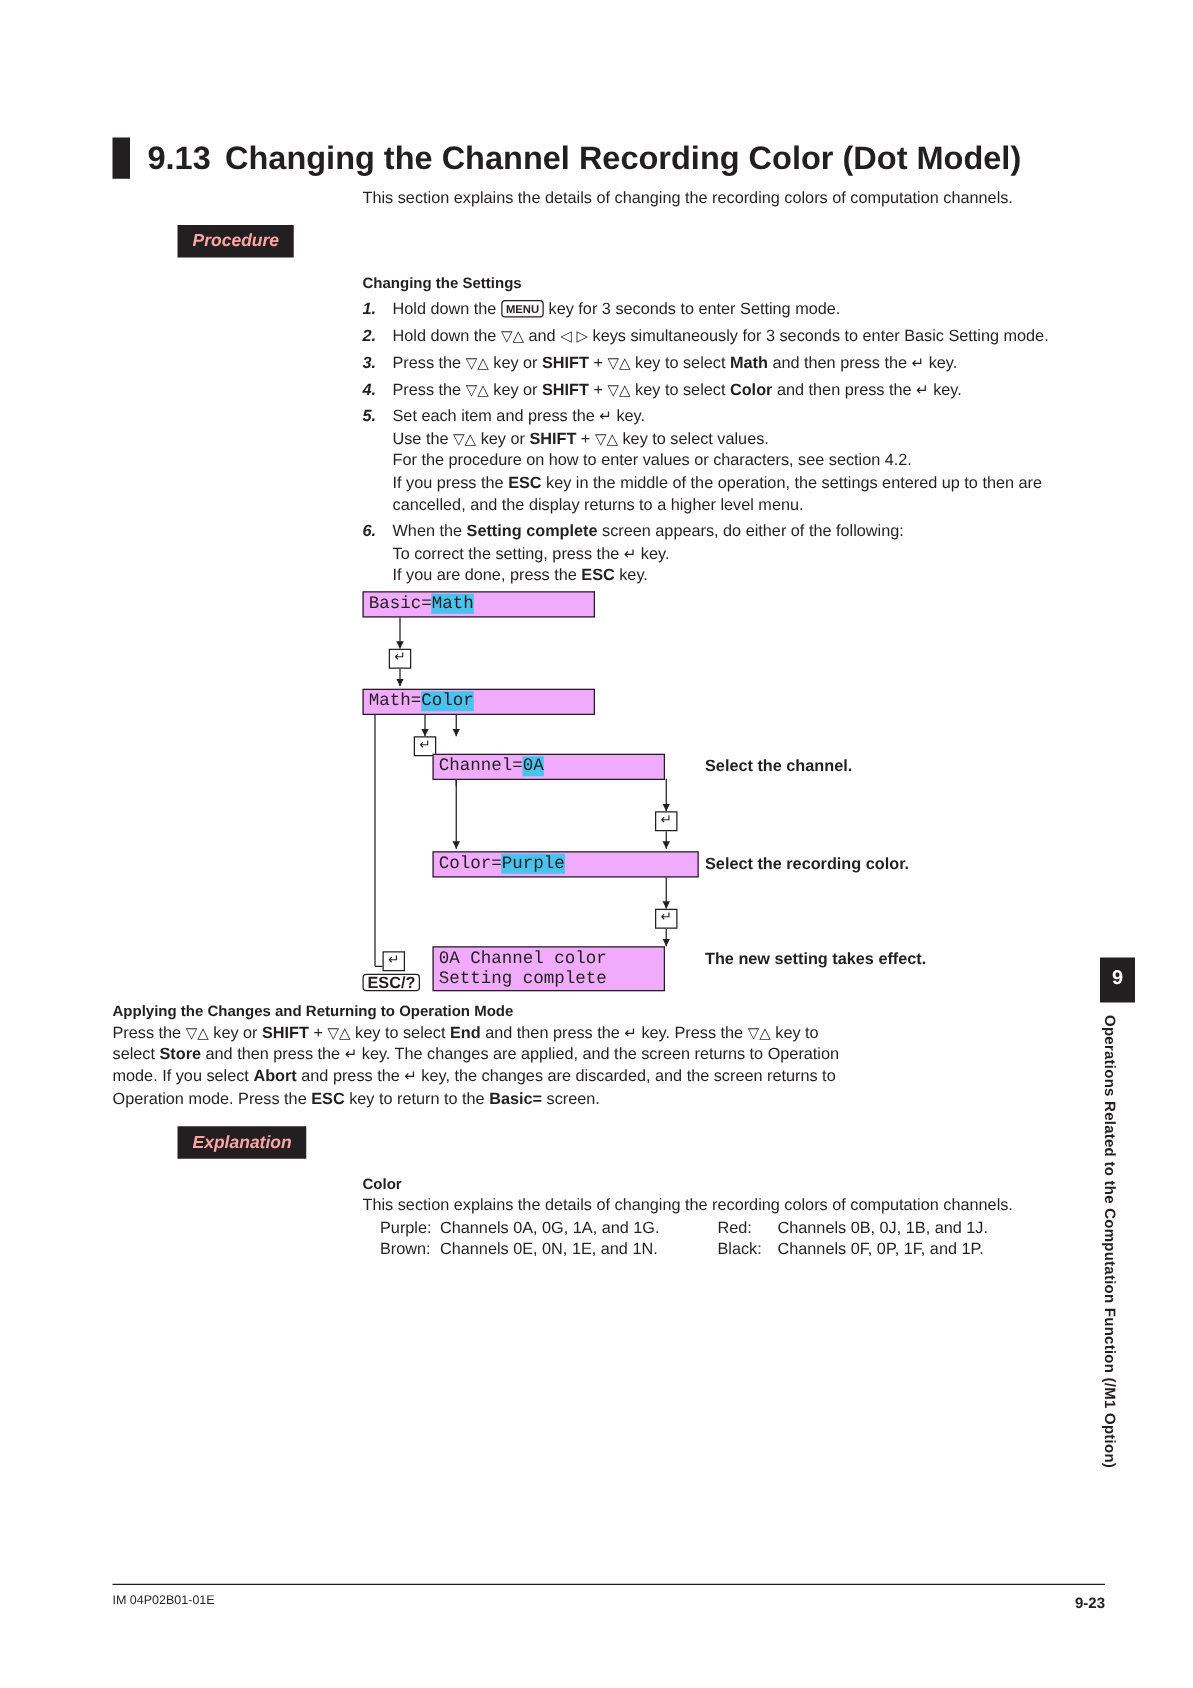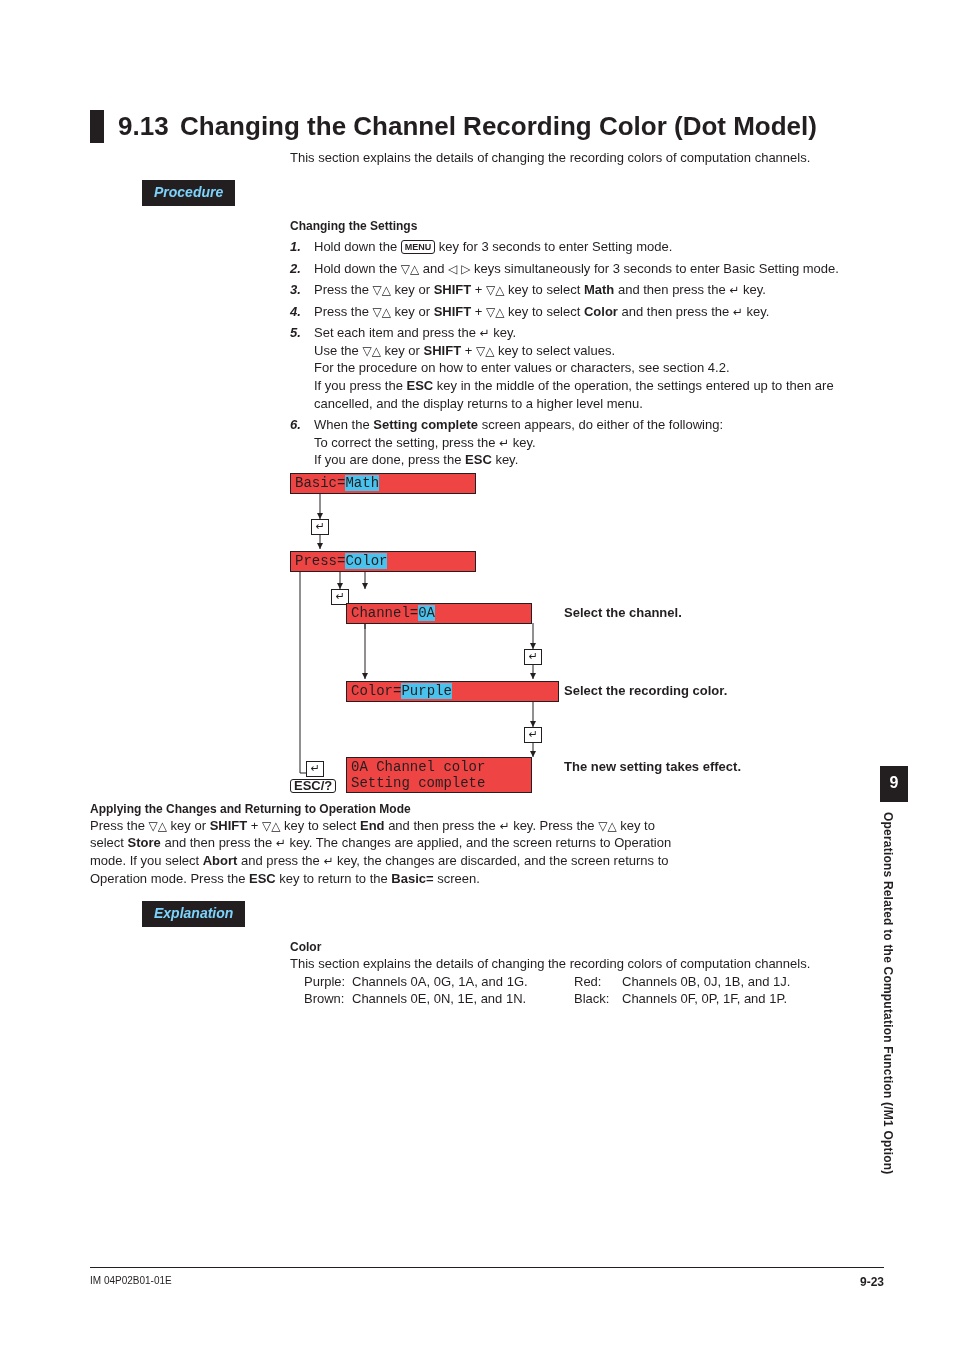--- a/index.html
+++ b/index.html
@@ -67,21 +67,21 @@
   .title-main {
     max-width: 680px;
   }
   .body-indent {
     margin-left: 200px;
     max-width: 600px;
   }
   .label-box {
     display: inline-block;
     background: #231f20;
-    color: #7dd3fc;
+    color: #fca5a5;
     font-style: italic;
     font-weight: bold;
     font-size: 14px;
     padding: 3px 12px 4px 12px;
     margin: 14px 0 8px 52px;
   }
   .subhead {
     font-weight: bold;
     font-size: 12px;
     margin-top: 4px;
@@ -118,21 +118,21 @@
   }
   .diagram {
     position: relative;
     height: 320px;
     margin-left: 200px;
     margin-top: 2px;
   }
   .lcd {
     position: absolute;
     border: 1px solid #231f20;
-    background: #ef4444;
+    background: #f0abfc;
     font-family: "Courier New", monospace;
     font-size: 14px;
     padding: 1px 4px 2px 4px;
     line-height: 16px;
     box-sizing: border-box;
   }
   .hl { background: #49c3ee; }
   .dlabel {
     position: absolute;
     font-weight: bold;
@@ -280,21 +280,21 @@
     </svg>
 
     <div class="lcd" style="left:0; top:0; width:186px;">
       <span>Basic=</span><span class="hl">Math</span>
     </div>
     <div class="enter-icon" style="left:21px; top:46px;">
         <span>↵</span>
       </div>
 
     <div class="lcd" style="left:0; top:78px; width:186px;">
-      <span>Press=</span><span class="hl">Color</span>
+      <span>Math=</span><span class="hl">Color</span>
     </div>
     <div class="enter-icon" style="left:41px; top:116px;">
         <span>↵</span>
       </div>
 
     <div class="lcd" style="left:56px; top:130px; width:186px;">
       <span>Channel=</span><span class="hl">0A</span>
     </div>
     <div class="dlabel" style="left:274px; top:131px;">Select the channel.</div>
     <div class="enter-icon" style="left:234px; top:176px;">

